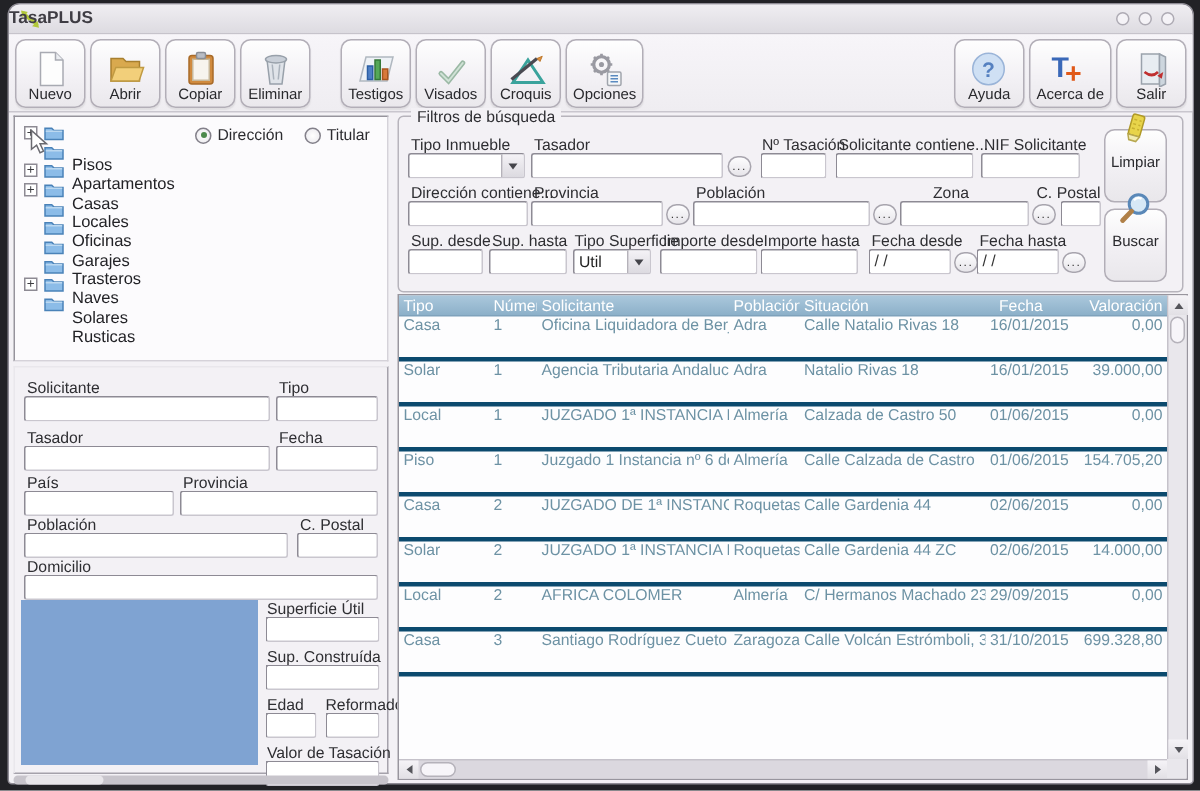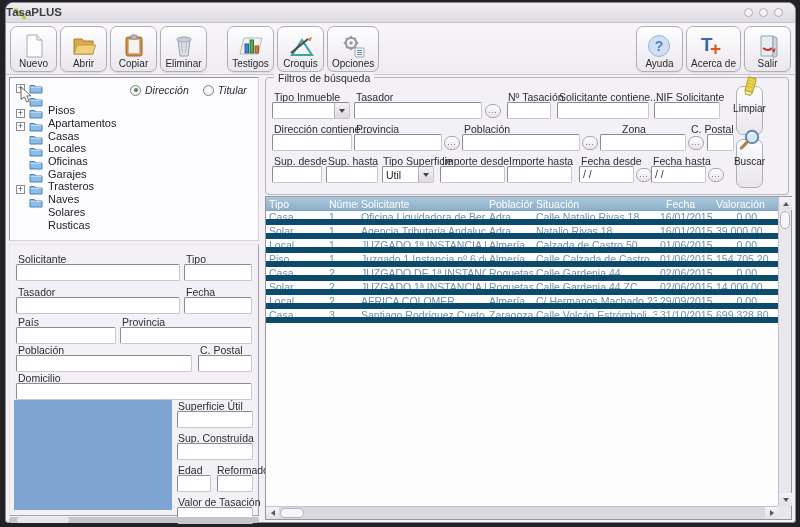--- a/index.html
+++ b/index.html
@@ -34,21 +34,21 @@
   
   .sunken { background:#fcfbfd; border:1px solid; border-color:#96939c #d5d2d9 #d5d2d9 #96939c; }
   .raised { border:1px solid; border-color:#e9e7ec #a5a2ab #a5a2ab #e9e7ec; }
 
   .tree-panel { position:absolute; left:3px; top:74px; width:250px; height:164px; }
   .form-panel { position:absolute; left:3px; top:241px; width:250px; height:272px; background:#f3f1f5; }
   .left-scroll { position:absolute; left:3px; top:514px; width:250px; height:6px; background:#c7c4cb; border-radius:3px; }
   .left-scroll .thumb { position:absolute; left:8px; top:0; width:52px; height:6px; background:#e8e6ea; border-radius:3px; }
 
   
-  .radios { position:absolute; left:120px; top:6px; display:flex; gap:14px;font-style:italic; }
+  .radios { position:absolute; left:120px; top:6px; display:flex; gap:14px; }
   .radio-row { display:flex; align-items:center; gap:4px; cursor:pointer; }
   .radio { width:11px; height:11px; border-radius:50%; border:1px solid #83808a;
     background:radial-gradient(#ffffff,#e9e7ec); position:relative; }
   .radio.checked::after { content:""; position:absolute; left:2.5px; top:2.5px; width:4px; height:4px;
     border-radius:50%; background:#4c8a4c; }
   .radio-lbl { font-size:10.5px; color:#2c2c30; }
   .tree-items { position:absolute; left:6px; top:4px; }
   .titem { height:12.7px; display:flex; align-items:center; cursor:pointer; }
   .texp { width:9px; height:9px; border:1px solid #8d8a93; background:#fff; font-size:9px; line-height:7px;
     text-align:center; color:#3c3c40; margin-right:4px; flex:none; }
@@ -71,35 +71,35 @@
     border-top:4px solid #44444a; }
   .ell { position:absolute; width:16px; height:14px; border-radius:8px;
     background:linear-gradient(#fdfdfe,#e7e5ea); border:1px solid #a8a5ae; font-size:8px; letter-spacing:1px;
     color:#333; text-align:center; line-height:11px; cursor:pointer; }
 
   
   .filter-panel { position:absolute; left:259px; top:74px; width:524px; height:118px;
     border:1px solid #b7b4bc; border-radius:4px; }
   .flegend { position:absolute; left:8px; top:-6px; background:#f3f1f5; padding:0 4px;
     font-size:10.5px; color:#2e2e32; }
-  .sidebtn { position:absolute; left:470px; width:27px; height:49px; display:flex; flex-direction:column;
+  .sidebtn { position:absolute; left:470px; width:42px; height:49px; display:flex; flex-direction:column;
     align-items:center; justify-content:flex-end; padding-bottom:20px; background:linear-gradient(180deg,#fefefe,#f1eff3 55%,#e9e7eb);
     border:1px solid #b2aeb7; border-radius:7px; cursor:pointer; }
   .sidebtn .scap { font-size:10px; color:#29292d; line-height:11px; }
 
   
   .table { position:absolute; left:259px; top:193px; width:527px; height:324px; background:#fdfdfe;
     border:1px solid #98959e; }
   .thead { display:flex; height:14px; background:linear-gradient(180deg,#abc8dc,#8cb0c9);
     color:#fff; font-size:10.5px; line-height:14px; border-bottom:1px solid #7fa2bb; cursor:pointer; }
-  .trow { display:flex; height:14px; font-size:10.5px; line-height:13px; color:#6d92a4;
-    border-bottom:6px solid #0c4a6e; cursor:pointer; }
+  .trow { display:flex; height:30px; font-size:10.5px; line-height:13px; color:#6d92a4;
+    border-bottom:3px solid #0c4a6e; cursor:pointer; }
   .c { white-space:nowrap; overflow:hidden; padding-left:3px; flex:none; }
   .c0{width:60px;} .c1{width:32px;} .c2{width:128px;} .c3{width:47px;} .c4{width:124px;}
-  .c5{width:56px; text-align:right; padding-right:2px;} .c6{flex:1 1 auto; text-align:right; padding-right:21px;}
+  .c5{width:56px; text-align:right; padding-right:2px;} .c6{flex:1 1 auto; text-align:right; padding-right:3px;}
   .thead .c5{ text-align:left; padding-left:9px; }
   .tbody { position:absolute; left:0; top:14px; right:13px; bottom:13px; overflow:hidden; }
 
   .vscroll { position:absolute; right:0; top:0; bottom:13px; width:13px; background:#e9e7ec; border-left:1px solid #c5c2ca; }
   .hscroll { position:absolute; left:0; right:13px; bottom:0; height:13px; background:#dbd8df; border-top:1px solid #c5c2ca; }
   .sbtn { position:absolute; width:13px; height:13px; background:linear-gradient(#f5f3f7,#e2e0e5);
     display:flex; align-items:center; justify-content:center; cursor:pointer; }
   .tri-up { width:0;height:0;border-left:3px solid transparent;border-right:3px solid transparent;border-bottom:4px solid #55555b; }
   .tri-dn { width:0;height:0;border-left:3px solid transparent;border-right:3px solid transparent;border-top:4px solid #55555b; }
   .tri-lf { width:0;height:0;border-top:3px solid transparent;border-bottom:3px solid transparent;border-right:4px solid #55555b; }
@@ -179,20 +179,29 @@
             <path d="M2 20 L6 4 H24 L20 20 Z" fill="#eef2f6" stroke="#b0b8c0"></path>
             <rect x="7" y="10" width="3.5" height="9" fill="#4d7fc4" stroke="#2d5fa4"></rect>
             <rect x="12" y="6" width="3.5" height="13" fill="#55a858" stroke="#357838"></rect>
             <rect x="17" y="12" width="3.5" height="7" fill="#d8793a" stroke="#a8551e"></rect>
           </svg>
       </span>
       <span class="tcap">Testigos</span>
     </div>
     <div class="tbtn">
       <span class="ticon">
+        <svg width="24" height="20" viewBox="0 0 24 20">
+            <path d="M5 11 l5 5 L19.5 4" fill="none" stroke="#9ab8a4" stroke-width="3.4" stroke-linecap="round"></path>
+            <path d="M5 11 l5 5 L19.5 4" fill="none" stroke="#d0e2d6" stroke-width="1.3" stroke-linecap="round"></path>
+          </svg>
+      </span>
+      <span class="tcap">Visados</span>
+    </div>
+    <div class="tbtn">
+      <span class="ticon">
         <svg width="26" height="22" viewBox="0 0 26 22">
             <path d="M14 4 L24 19 H4 Z" fill="none" stroke="#3aa39c" stroke-width="2"></path>
             <path d="M3 17 L20 3" stroke="#4a4a52" stroke-width="2.2"></path>
             <path d="M20 3 l3.5 -1.5 -1.5 3.5 z" fill="#e09040" stroke="#b87020" stroke-width=".6"></path>
           </svg>
       </span>
       <span class="tcap">Croquis</span>
     </div>
     <div class="tbtn">
       <span class="ticon">

